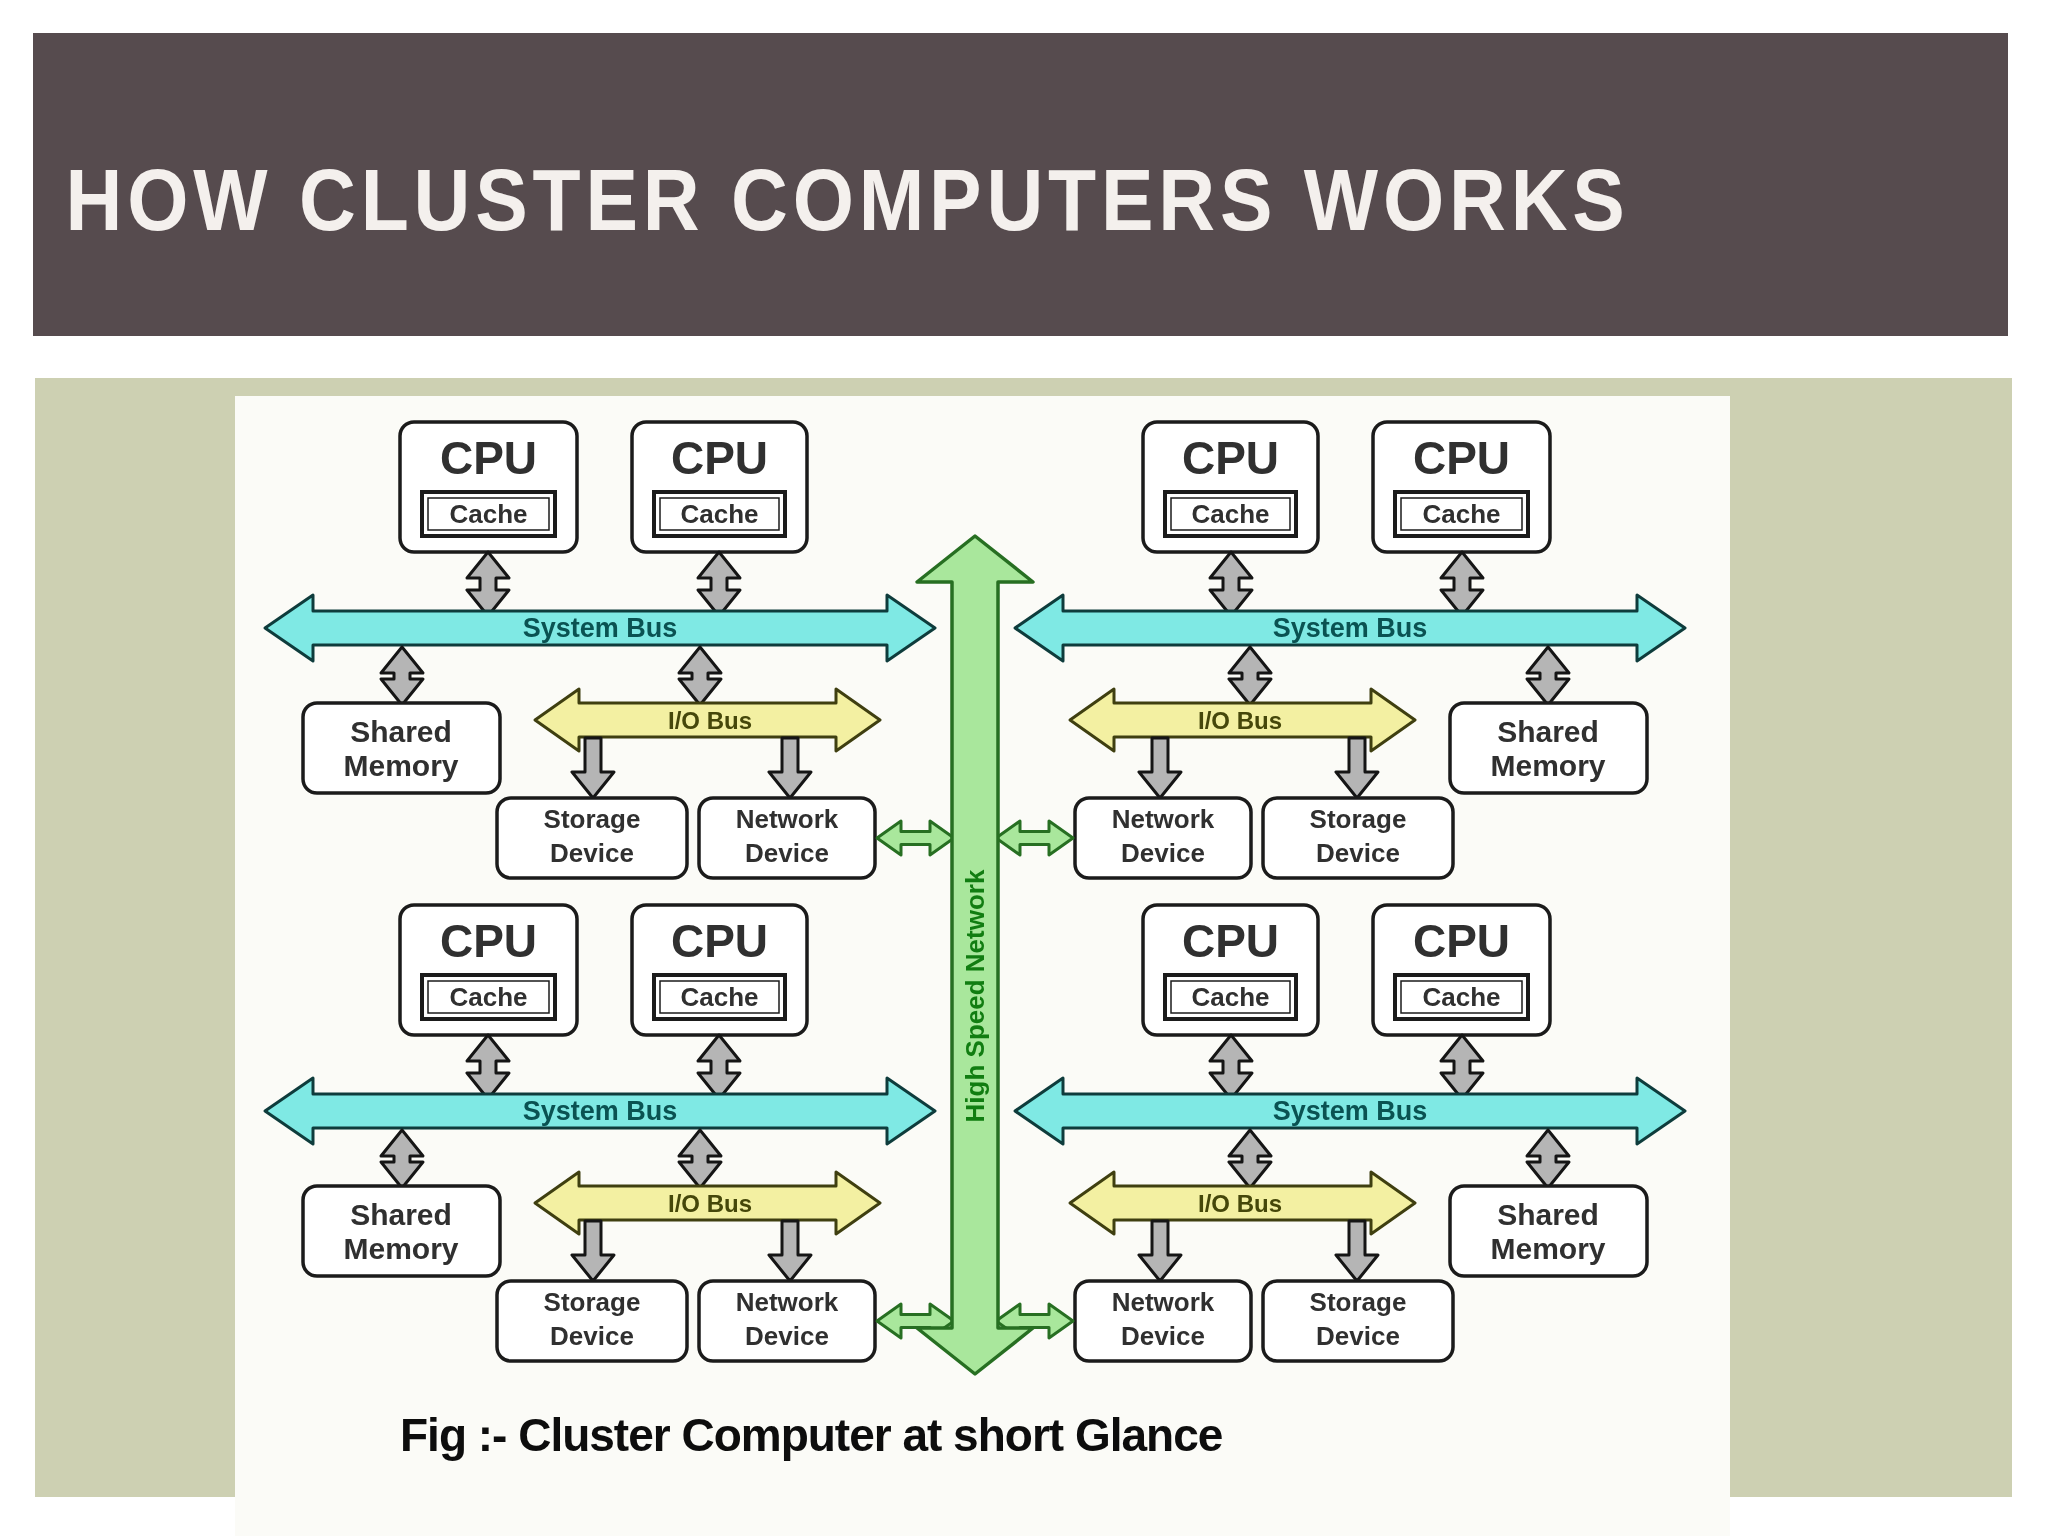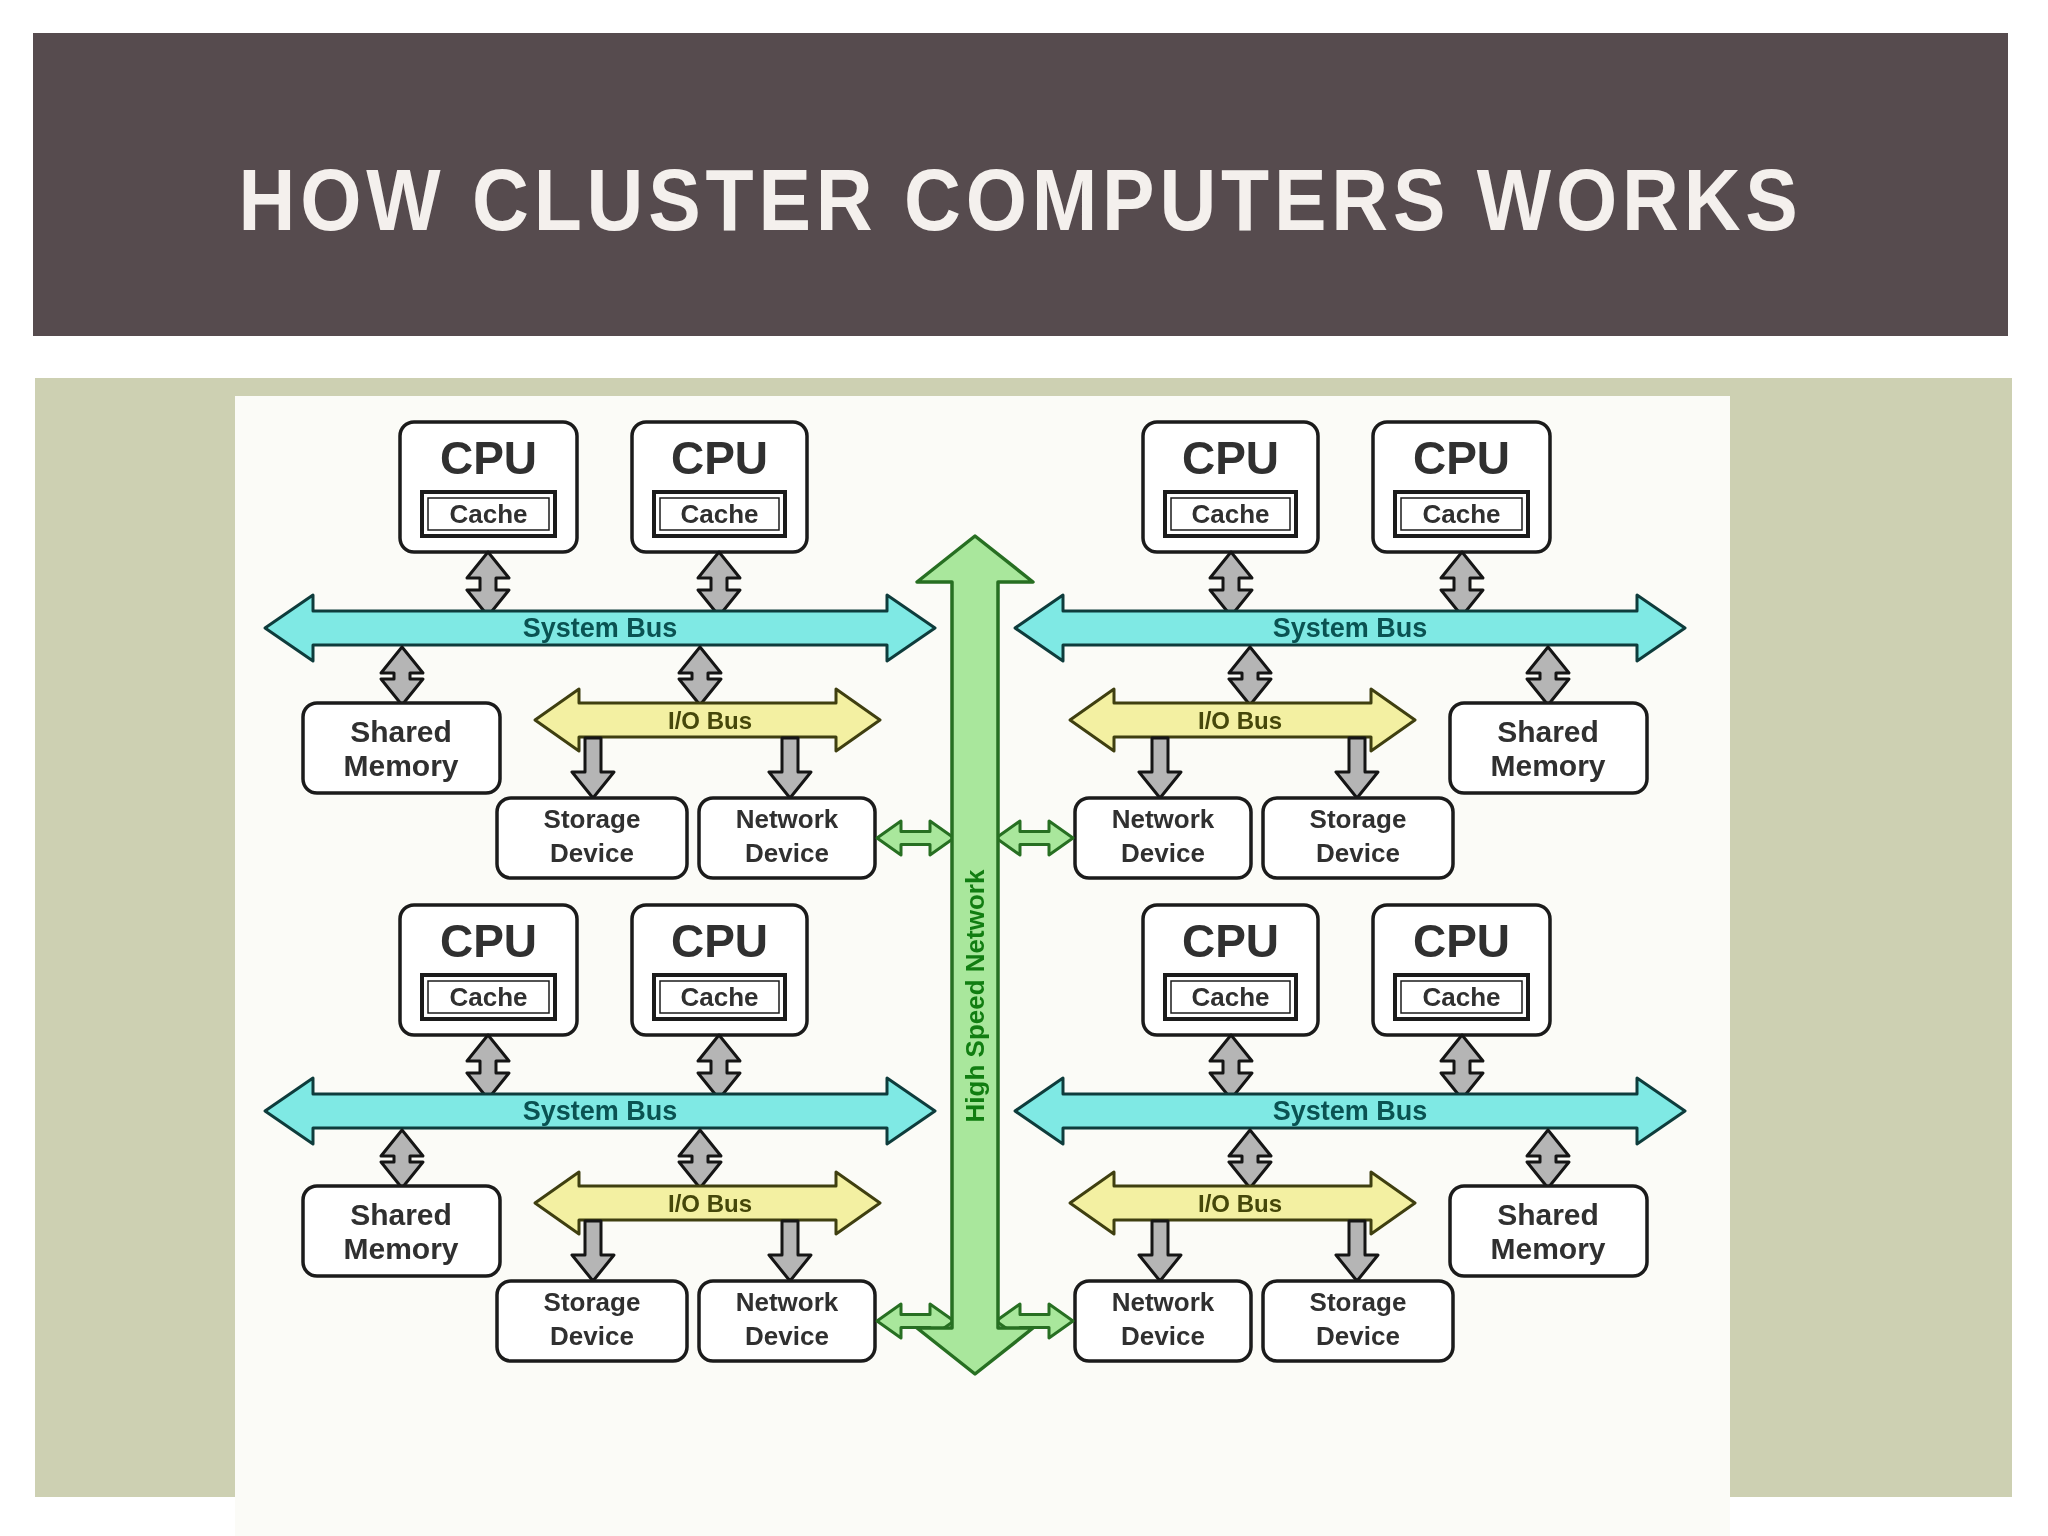--- a/index.html
+++ b/index.html
@@ -2,21 +2,21 @@
 <html><head>
 <meta charset="utf-8">
 <style>
   html,body{margin:0;padding:0;}
   body{
     width:2048px;height:1536px;position:relative;background:#ffffff;
     font-family:"Liberation Sans","DejaVu Sans",sans-serif;overflow:hidden;
   }
   .title-bar{
     position:absolute;left:33px;top:33px;width:1975px;height:303px;
-    background:#564b4e;display:flex;align-items:center;justify-content:center;
+    background:#564b4e;display:flex;align-items:center;justify-content:flex-start;
   }
   .title-text{
     color:#f4f0ed;font-size:82px;font-weight:bold;letter-spacing:5px;
     transform:scale(0.96,1.06);white-space:nowrap;padding-top:28px;
   }
   .content-panel{
     position:absolute;left:35px;top:378px;width:1977px;height:1119px;
     background:#cdd0b2;
   }
   .diagram-panel{
@@ -165,13 +165,14 @@
           <text x="1123" y="949" text-anchor="middle" font-size="26" font-weight="bold" fill="#303030" font-family="&quot;Liberation Sans&quot;,&quot;DejaVu Sans&quot;,sans-serif">Device</text>
           <rect x="840" y="885" width="176" height="80" rx="14" ry="14" fill="#ffffff" stroke="#1b1b1b" stroke-width="3.5"></rect>
           <text x="928" y="915" text-anchor="middle" font-size="26" font-weight="bold" fill="#303030" font-family="&quot;Liberation Sans&quot;,&quot;DejaVu Sans&quot;,sans-serif">Network</text>
           <text x="928" y="949" text-anchor="middle" font-size="26" font-weight="bold" fill="#303030" font-family="&quot;Liberation Sans&quot;,&quot;DejaVu Sans&quot;,sans-serif">Device</text>
           <path d="M 761 925 L 785 908 L 785 918.5 L 814 918.5 L 814 908 L 838 925 L 814 942 L 814 931.5 L 785 931.5 L 785 942 Z" fill="#a9e79c" stroke="#276f22" stroke-width="3" stroke-linejoin="round"></path>
         </g>
         <path d="M 740 140 L 798 186 L 763 186 L 763 932 L 798 932 L 740 978 L 682 932 L 717 932 L 717 186 L 682 186 Z" fill="#a9e79c" stroke="#276f22" stroke-width="3.5" stroke-linejoin="round"></path>
         <text x="740" y="609" text-anchor="middle" font-size="26" font-weight="bold" fill="#117d11" font-family="&quot;Liberation Sans&quot;,&quot;DejaVu Sans&quot;,sans-serif" transform="rotate(-90 740 600)">High Speed Network</text>
       </svg>
   </div>
+  <div class="figure-caption">Fig :- Cluster Computer at short Glance</div>
 </div>
 
 </body></html>

